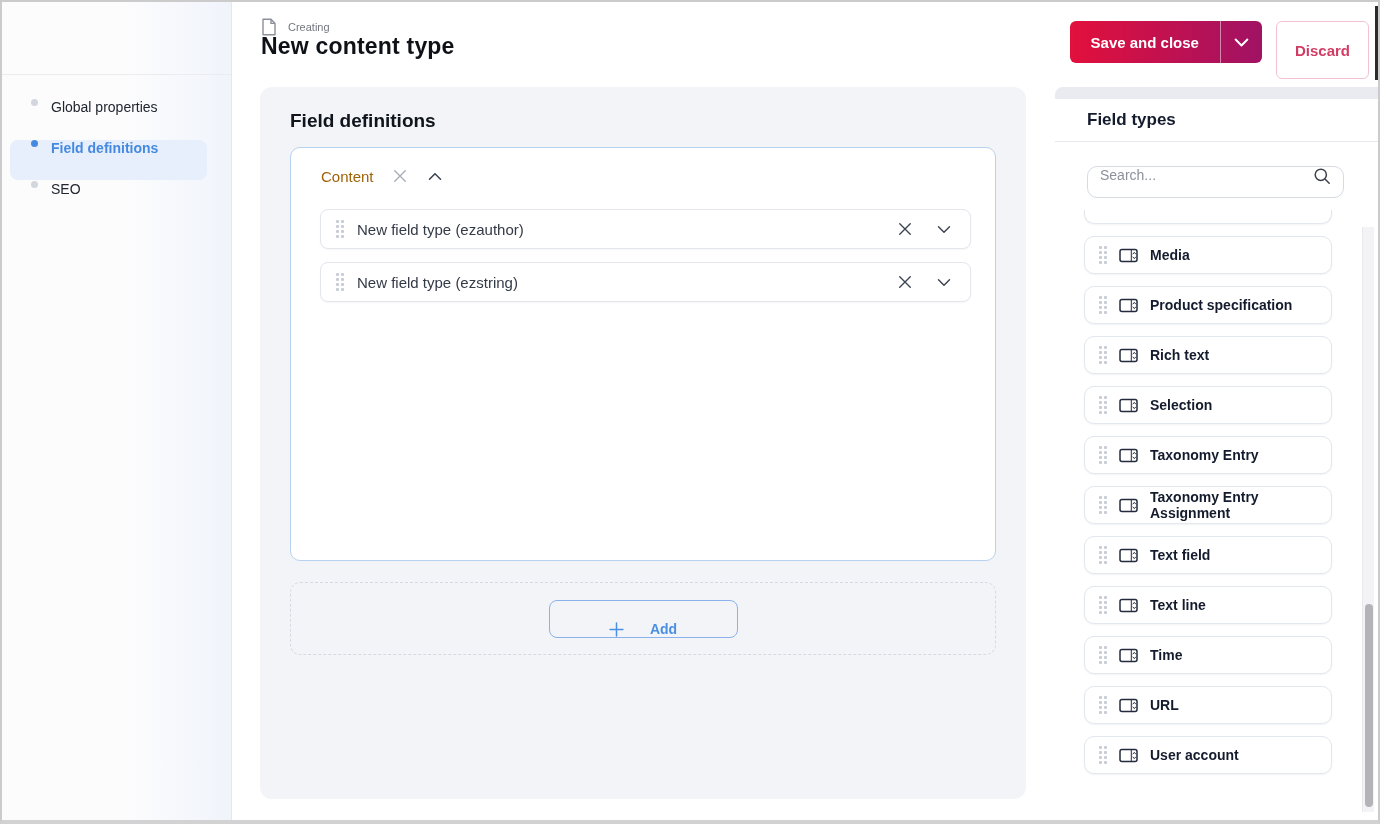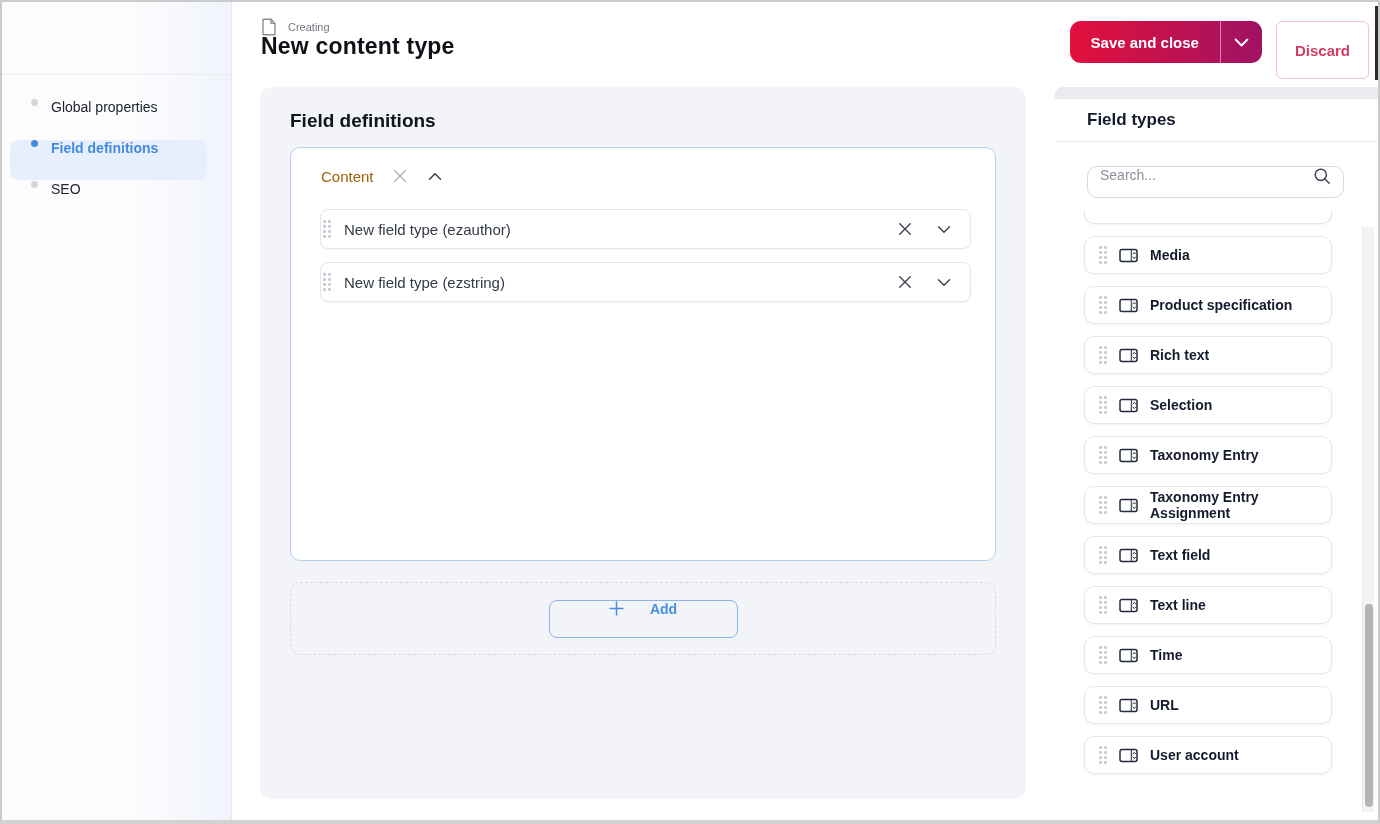--- a/index.html
+++ b/index.html
@@ -38,21 +38,21 @@
     display:flex; align-items:center; gap:11px;
     font-size:11px; color:#74777f;
   }
   .header-title {
     position:absolute; left:28px; top:31px;
     font-size:23px; font-weight:800; color:#0e1116; letter-spacing:.2px;
   }
   .header-actions { position:absolute; right:9px; top:19px; display:flex; gap:14px; }
   .btn-save {
     display:flex; align-items:stretch; height:42px; border:none; padding:0;
-    border-radius:11px; overflow:hidden; cursor:pointer;
+    border-radius:6px; overflow:hidden; cursor:pointer;
     background:linear-gradient(90deg,#e2103c 0%,#a01264 100%);
     color:#fff; font-family:inherit;
   }
   .btn-save .btn-save-main {
     display:flex; align-items:center; padding:0 21px;
     font-size:15px; font-weight:600;
   }
   .btn-save .btn-save-caret {
     display:flex; align-items:center; justify-content:center; width:42px;
     border-left:1px solid rgba(255,255,255,.5);
@@ -80,38 +80,38 @@
     display:flex; align-items:center; gap:17px;
     padding:16px 30px 0 30px; height:40px;
   }
   .group-name { font-size:15px; color:#a16207; }
   .icon-btn { background:none; border:none; padding:2px; cursor:pointer; color:#3a4252; }
   .icon-btn.muted { color:#a8adb8; }
   .field-rows { padding:8px 24px 0 29px; }
   .field-row {
     display:flex; align-items:center; height:40px; margin-top:13px;
     background:#fff; border:1px solid #e3e6ed; border-radius:8px;
-    padding:0 17px 0 2px; box-shadow:0 1px 2px rgba(16,24,40,.04);
+    padding:0 17px 0 15px; box-shadow:0 1px 2px rgba(16,24,40,.04);
   }
   .field-row-label { margin-left:13px; font-size:15px; color:#333a47; }
   .field-row .spacer { flex:1; }
   .field-row-actions { display:flex; align-items:center; gap:21px; color:#333a47; }
 
   .dots { display:grid; grid-template-columns:repeat(2,3px); grid-auto-rows:3px; gap:2px; flex:0 0 auto; }
   .dots i { background:#c7ccd6; border-radius:1px; }
 
   .add-zone {
     margin:21px 30px 0 30px; height:73px;
     border:1px dashed #d6d9e1; border-radius:10px;
     display:flex; align-items:center; justify-content:center;
   }
   .btn-add {
     width:189px; height:38px; background:transparent; cursor:pointer;
     border:1px solid #8ab2ec; border-radius:8px;
-    display:flex; align-items:flex-start; justify-content:center; gap:26px;
+    display:flex; align-items:flex-end; justify-content:center; gap:26px;
     color:#4a90e2; font-size:14px; font-weight:600; font-family:inherit;
   }
 
   
   .types-panel {
     position:absolute; left:1053px; top:85px; right:0; height:726px;
     background:#fff; border-radius:8px 0 0 0;
   }
   .types-strip { height:12px; background:#e9ebf1; border-radius:8px 0 0 0; }
   .types-title {

